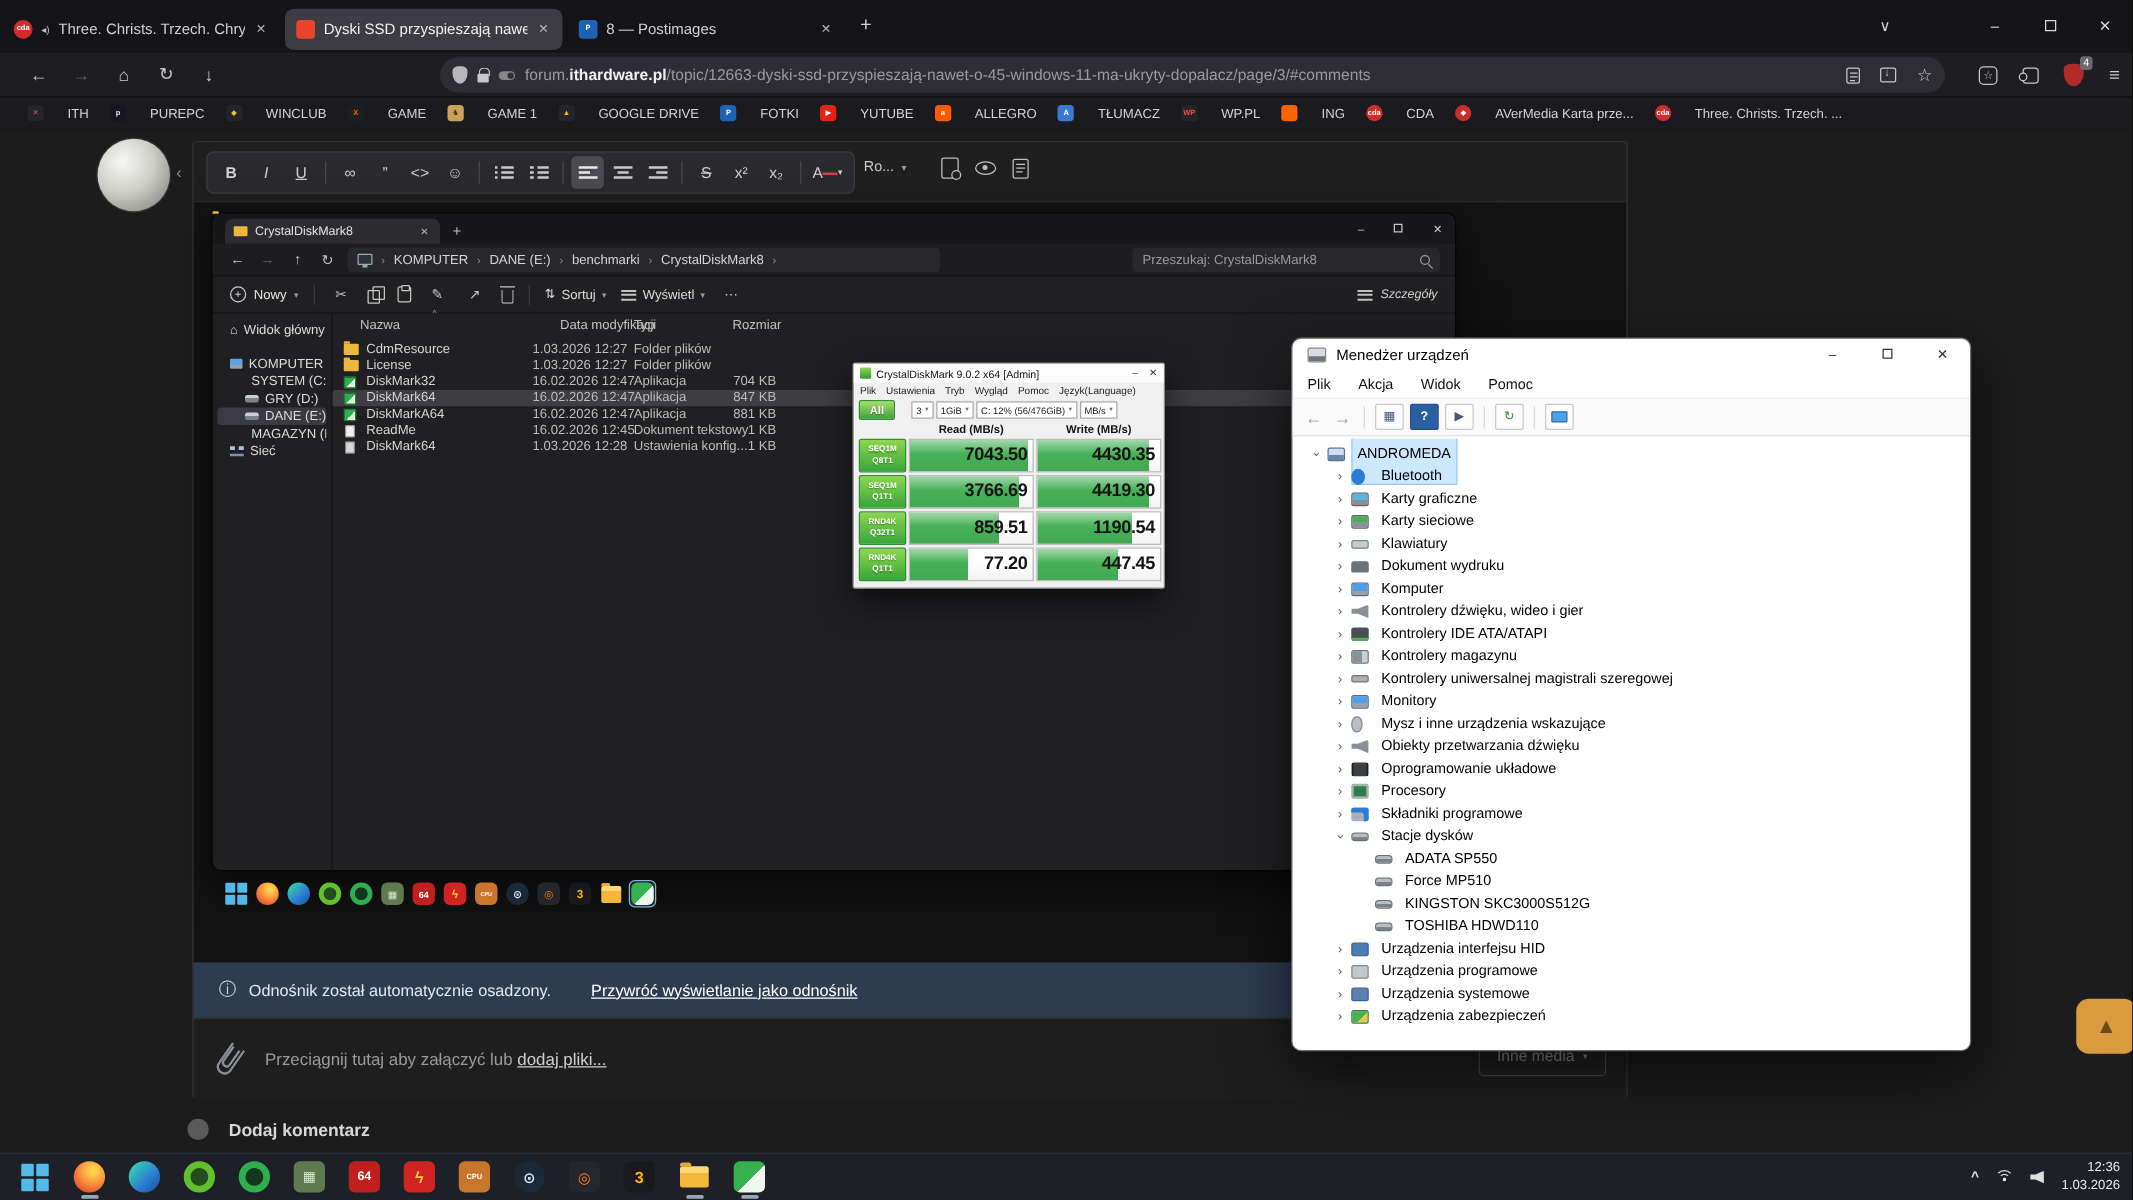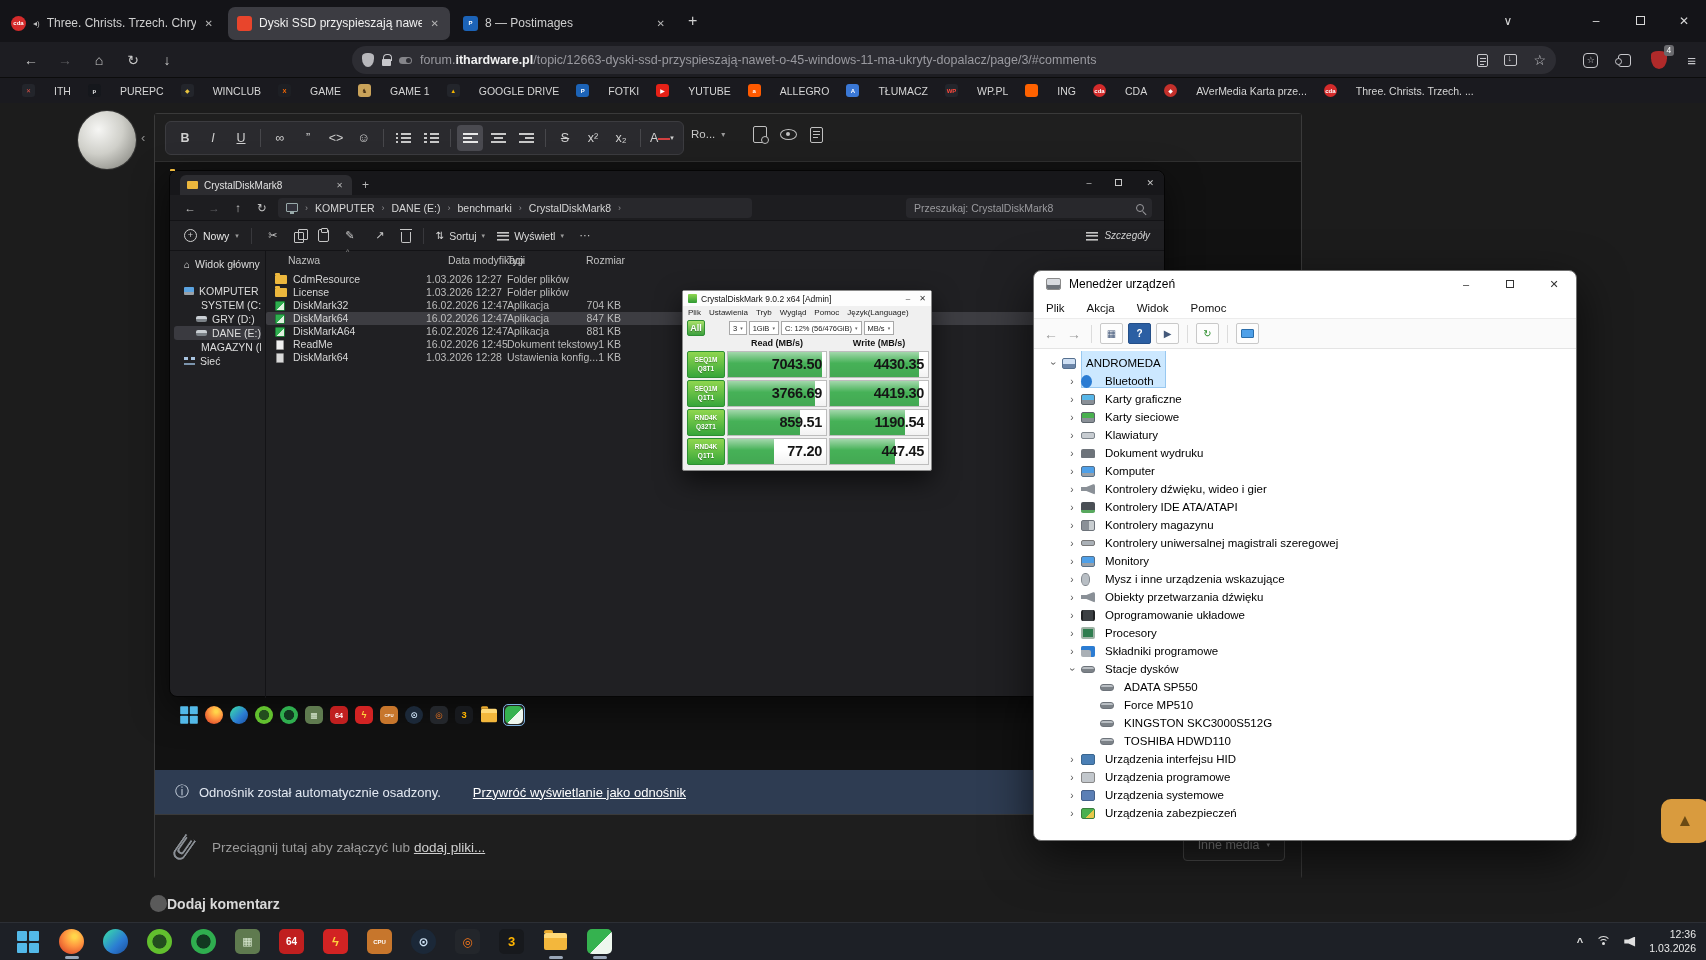--- a/index.html
+++ b/index.html
@@ -72,21 +72,21 @@
   .i-eye::after{content:"";position:absolute;left:5px;top:2px;width:4px;height:4px;border-radius:50%;background:#c0c0c0;}
   .i-docp{width:13px;height:16px;border:1.4px solid #c0c0c0;border-radius:2px;background:linear-gradient(#c0c0c0 0 0) 2px 3px/7px 1px no-repeat,linear-gradient(#c0c0c0 0 0) 2px 6px/7px 1px no-repeat,linear-gradient(#c0c0c0 0 0) 2px 9px/5px 1px no-repeat;}
   .edcontent{position:absolute;left:0;top:48px;right:0;height:608px;background:#121212;}
   .ednotice{position:absolute;left:0;top:656px;right:0;height:44px;background:#2e3c52;display:flex;align-items:center;padding:0 20px;gap:10px;font-size:13px;color:#e3e9f2;}
   .ednotice .nlink{margin-left:22px;text-decoration:underline;color:#fff;}
   .edattach{position:absolute;left:0;top:700px;right:0;height:66px;background:#1e1e1e;border-top:1px solid #3a3a3a;display:flex;align-items:center;padding-left:16px;gap:16px;font-size:13.5px;color:#9b9b9b;}
   .i-clip{width:13px;height:26px;border:2.5px solid #8a8f95;border-bottom:none;border-radius:7px 7px 0 0;transform:rotate(215deg);position:relative;margin:0 6px;}
   .i-clip::after{content:"";position:absolute;left:1px;top:4px;width:4px;height:16px;border:2px solid #8a8f95;border-bottom:none;border-radius:4px 4px 0 0;}
   .alink{color:#cfcfcf;text-decoration:underline;}
   .othermedia{position:absolute;right:16px;top:14px;height:32px;border:1px solid #4a4a4a;border-radius:4px;display:flex;align-items:center;gap:7px;padding:0 14px;font-size:12.5px;color:#8f8f8f;background:#222;}
-  .commentrow{position:absolute;left:150px;top:792px;display:flex;align-items:center;}
+  .commentrow{position:absolute;left:150px;top:792px;display:flex;align-items:center;gap:16px;}
   .cavatar{width:17px;height:17px;border-radius:50%;background:#5a5a5a;}
   .chead2{font-size:14px;font-weight:bold;color:#d8d8d8;}
 
   
   .xw{position:absolute;left:14px;top:8px;width:996px;height:527px;background:#202023;border-radius:8px;border:1px solid #050505;box-shadow:0 12px 34px rgba(0,0,0,.55);}
   .xtabs{height:24px;background:#17171a;border-radius:8px 8px 0 0;display:flex;align-items:flex-end;padding-left:10px;position:relative;}
   .xtab{height:20px;width:172px;background:#2c2c30;border-radius:6px 6px 0 0;display:flex;align-items:center;padding:0 7px;gap:6px;font-size:10px;color:#e2e2e2;}
   .xtab .tclose{font-size:8px;}
   .xplus{color:#b8b8b8;font-size:12px;margin:0 0 3px 10px;}
   .xwc{position:absolute;right:10px;top:0;height:24px;display:flex;align-items:center;gap:24px;color:#c8c8c8;font-size:9px;}
@@ -142,21 +142,21 @@
   .fn{left:27px;} .fd{left:160px;color:#bdbdbd;} .ft{left:241px;color:#bdbdbd;}
   .fs{left:295px;width:60px;text-align:right;color:#bdbdbd;}
   .colname{left:22px;} .coldate{left:160px;padding-left:22px;} .coltype{left:241px;} .colsize{left:320px;}
 
   
   .cdm{position:absolute;left:527px;top:128px;width:250px;height:181px;background:#f0f0f0;border:1px solid #8a8a8a;border-radius:2px;box-shadow:0 10px 26px rgba(0,0,0,.6);}
   .ctitle{height:15px;display:flex;align-items:center;gap:4px;padding:0 5px;font-size:8.5px;color:#111;background:#fdfdfd;}
   .ctico{width:9px;height:9px;background:linear-gradient(180deg,#8fd64f,#2f9a35);border-radius:1px;}
   .ctctl{margin-left:auto;display:flex;gap:9px;color:#333;font-size:8px;}
   .cmenu{height:12px;display:flex;gap:8px;padding:0 5px;font-size:8px;color:#222;align-items:center;}
-  .callbtn{position:absolute;left:4px;top:29px;width:18px;height:16px;background:linear-gradient(180deg,#a9e06a,#3da03e);border:1px solid #2e8f33;border-radius:2px;color:#fff;font-size:9px;font-weight:bold;text-align:center;line-height:14px;text-shadow:0 1px 1px rgba(0,0,0,.35);}
+  .callbtn{position:absolute;left:4px;top:29px;width:29px;height:16px;background:linear-gradient(180deg,#a9e06a,#3da03e);border:1px solid #2e8f33;border-radius:2px;color:#fff;font-size:9px;font-weight:bold;text-align:center;line-height:14px;text-shadow:0 1px 1px rgba(0,0,0,.35);}
   .cselrow{position:absolute;left:46px;top:30px;display:flex;gap:2px;}
   .cselbox{height:14px;background:#fff;border:1px solid #a8a8a8;font-size:7.5px;color:#222;display:flex;align-items:center;gap:3px;padding:0 3px;white-space:nowrap;}
   .cselbox i{font-style:normal;font-size:5px;color:#666;}
   .chead{position:absolute;left:4px;top:47px;display:flex;gap:2px;font-size:9px;font-weight:bold;color:#111;}
   .chead .sp{width:38px;} .chead .hc{width:100px;text-align:center;}
   .crows{position:absolute;left:4px;top:60px;}
   .crow{display:flex;gap:2px;margin-bottom:2px;}
   .clabel{width:38px;height:27px;background:linear-gradient(180deg,#8fd64f,#37a63a);border:1px solid #2e8f33;border-radius:2px;color:#fff;display:flex;flex-direction:column;align-items:center;justify-content:center;font-size:6.5px;font-weight:bold;line-height:1.25;text-shadow:0 1px 1px rgba(0,0,0,.3);}
   .ccell{width:100px;height:27px;border:1px solid #bdbdbd;position:relative;}
   .ccell::after{content:"";position:absolute;inset:0;background:linear-gradient(180deg,rgba(255,255,255,.5),rgba(255,255,255,0) 45%,rgba(0,0,0,.05));}

